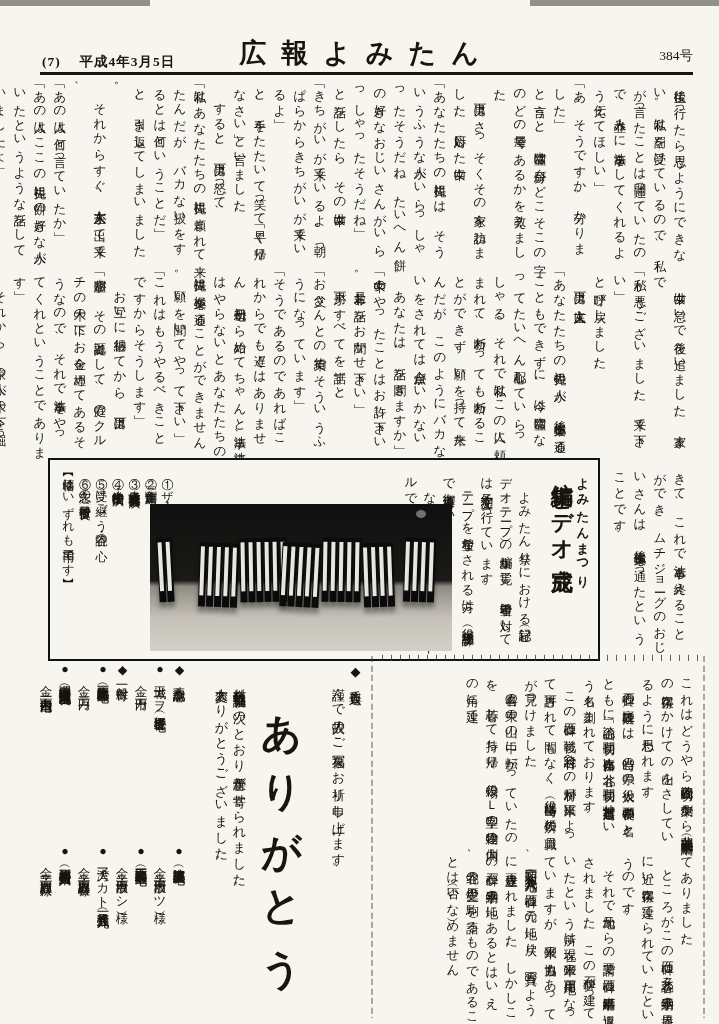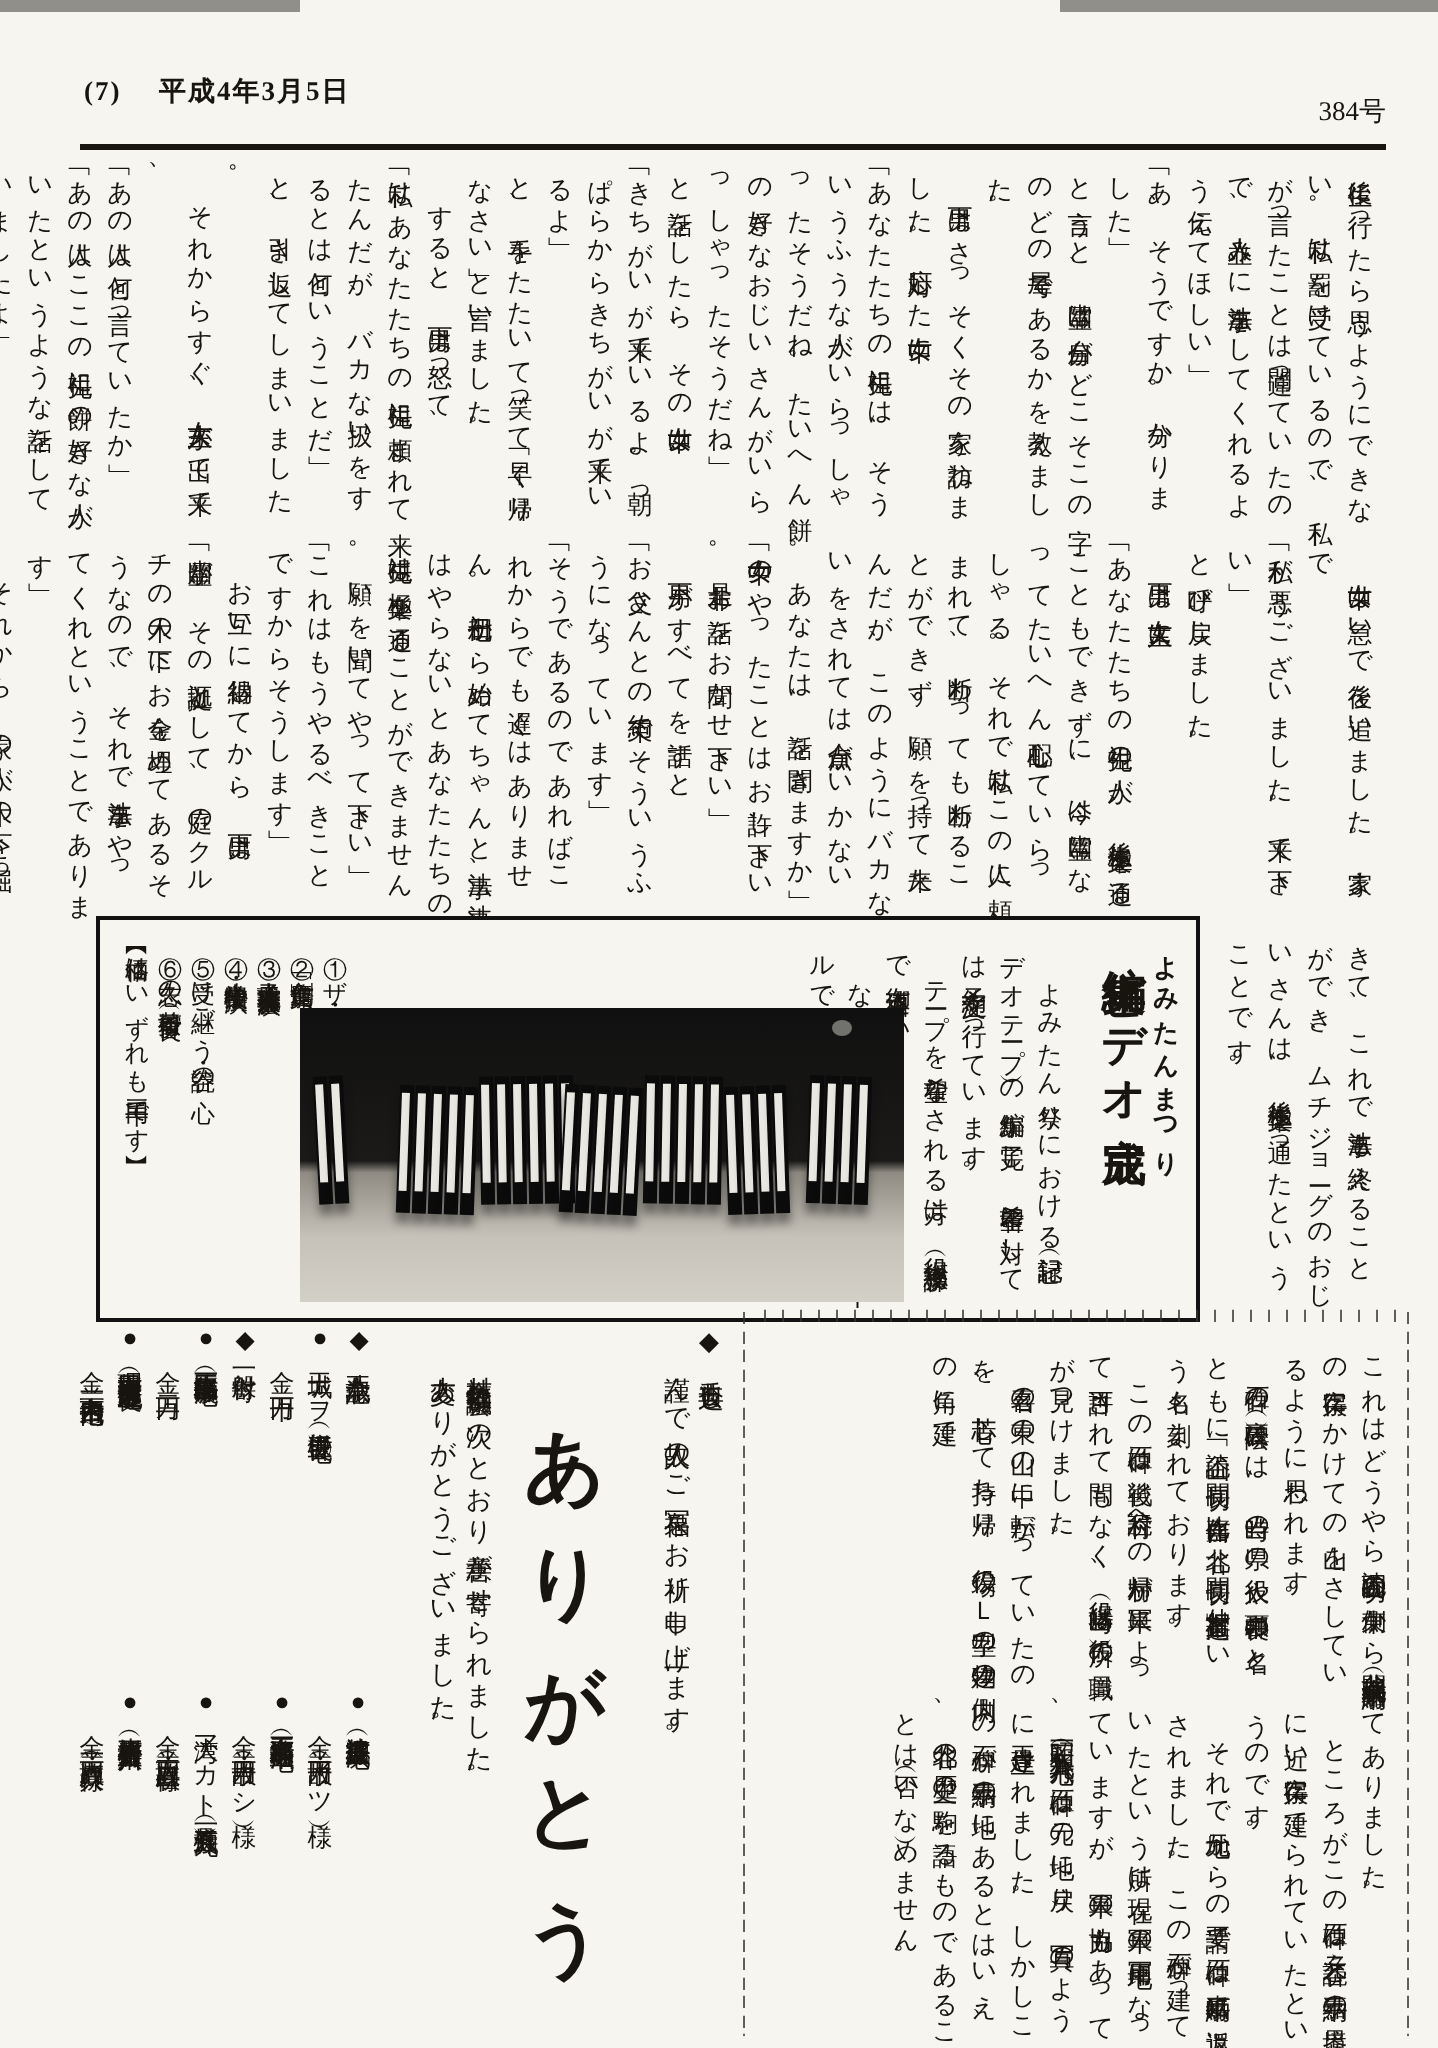--- a/index.html
+++ b/index.html
@@ -5,21 +5,21 @@
   html,body{margin:0;padding:0;background:#dddad4;}
   .page{position:relative;width:719px;height:1024px;background:#f6f5f0;overflow:hidden;
         font-family:"Liberation Serif","DejaVu Serif",serif;color:#18150f;}
   
   .scan-sliver{position:absolute;top:0;height:6px;background:#3c3a36;opacity:.55;}
   .sliver-l{left:0;width:150px;}
   .sliver-r{left:530px;width:189px;}
 
   
   .masthead{position:absolute;top:32px;left:40px;right:26px;height:40px;border-bottom:3px solid #181510;}
-  .mast-left{position:absolute;left:2px;bottom:17px;font-size:13.5px;font-weight:bold;letter-spacing:1px;text-align:center;}
+  .mast-left{position:absolute;left:2px;bottom:1px;font-size:13.5px;font-weight:bold;letter-spacing:1px;text-align:center;}
   .mast-title{position:absolute;left:50%;transform:translateX(-50%);bottom:1px;font-size:27px;
               font-weight:bold;letter-spacing:15px;white-space:nowrap;}
   .mast-right{position:absolute;right:0;bottom:7px;font-size:13.5px;font-weight:normal;}
 
   
   .vtext{writing-mode:vertical-rl;white-space:pre-line;line-break:anywhere;}
 
   .story{font-size:12.5px;line-height:20px;letter-spacing:1.2px;}
   .story-1{position:absolute;top:80px;right:29px;width:660px;height:184px;}
   .story-2{position:absolute;top:268px;right:29px;width:660px;height:186px;}
@@ -73,20 +73,21 @@
 
   <div class="scan-sliver sliver-l"></div>
   <div class="scan-sliver sliver-r"></div>
 
   <div class="masthead">
     <div class="mast-left">
       <span>(7)</span>
       <span style="display:inline-block;width:10px;"></span>
       <span>平成4年3月5日</span>
     </div>
+    <div class="mast-title">広報よみたん</div>
     <div class="mast-right">384号</div>
   </div>
 
   <div class="vtext story story-1">後生に行ったら思うようにできない。私は罰を受けているので、私が言ったことは間違っていたので、人並みに法事をしてくれるよう伝えてほしい」
 「あ、そうですか。分かりました」
 と言うと、幽霊は自分がどこそこの字のどの屋号であるかを教えました。
 　下男はさっそくその家を訪ねました。応対した女中に
 「あなたたちの祖先には、そういうふうな人がいらっしゃったそうだね。たいへん餅の好きなおじいさんがいらっしゃったそうだね」
 と話をしたら、その女中は、
 「きちがいが来ているよ。朝っぱらからきちがいが来ているよ」

